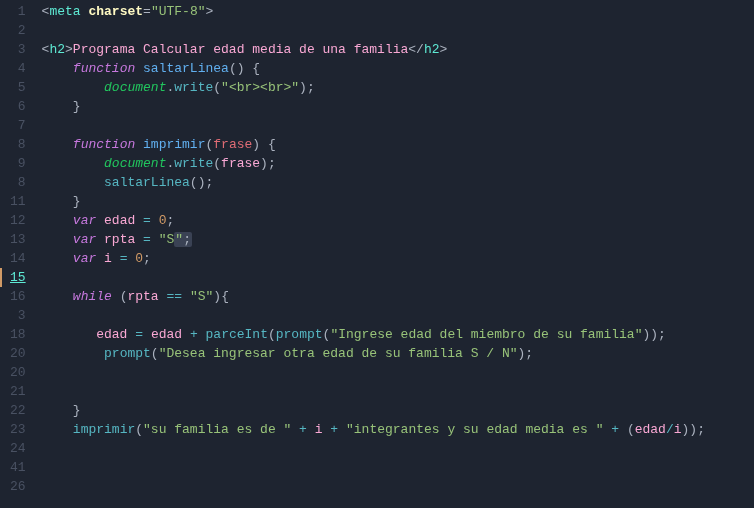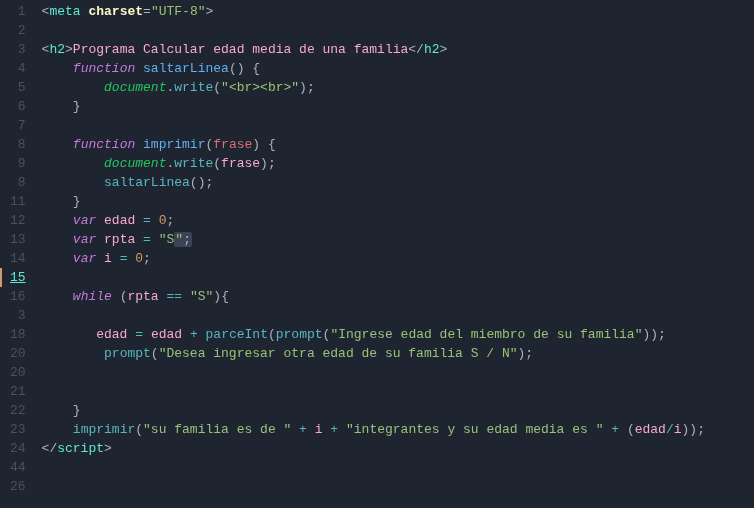--- a/index.html
+++ b/index.html
@@ -89,21 +89,21 @@
       <div class="gutter-line active">15<div class="active-marker"></div></div>
       <div class="gutter-line">16</div>
       <div class="gutter-line">3</div>
       <div class="gutter-line">18</div>
       <div class="gutter-line">20</div>
       <div class="gutter-line">20</div>
       <div class="gutter-line">21</div>
       <div class="gutter-line">22</div>
       <div class="gutter-line">23</div>
       <div class="gutter-line">24</div>
-      <div class="gutter-line">44</div>
+      <div class="gutter-line">41</div>
       <div class="gutter-line">26</div>
     </div>
   <div class="code" id="code">
       <div class="code-line"><span class="t-punc">&lt;</span><span class="t-tag">meta</span> <span class="t-attr">charset</span><span class="t-punc">=</span><span class="t-str">"UTF-8"</span><span class="t-punc">&gt;</span></div>
       <div class="code-line">&nbsp;</div>
       <div class="code-line"><span class="t-punc">&lt;</span><span class="t-tag">h2</span><span class="t-punc">&gt;</span><span class="t-var">Programa Calcular edad media de una familia</span><span class="t-punc">&lt;/</span><span class="t-tag">h2</span><span class="t-punc">&gt;</span></div>
       <div class="code-line">    <span class="t-kw">function</span> <span class="t-fn">saltarLinea</span><span class="t-punc">()</span> <span class="t-punc">{</span></div>
       <div class="code-line">        <span class="t-obj">document</span><span class="t-punc">.</span><span class="t-call">write</span><span class="t-punc">(</span><span class="t-str">"&lt;br&gt;&lt;br&gt;"</span><span class="t-punc">);</span></div>
       <div class="code-line">    <span class="t-punc">}</span></div>
       <div class="code-line">&nbsp;</div>
@@ -116,15 +116,14 @@
       <div class="code-line">    <span class="t-kw">var</span> <span class="t-var">i</span> <span class="t-op">=</span> <span class="t-num">0</span><span class="t-punc">;</span></div>
       <div class="code-line">&nbsp;</div>
       <div class="code-line">    <span class="t-kw">while</span> <span class="t-punc">(</span><span class="t-var">rpta</span> <span class="t-op">==</span> <span class="t-str">"S"</span><span class="t-punc">){</span></div>
       <div class="code-line">&nbsp;</div>
       <div class="code-line">       <span class="t-var">edad</span> <span class="t-op">=</span> <span class="t-var">edad</span> <span class="t-op">+</span> <span class="t-call">parceInt</span><span class="t-punc">(</span><span class="t-call">prompt</span><span class="t-punc">(</span><span class="t-str">"Ingrese edad del miembro de su familia"</span><span class="t-punc">));</span></div>
       <div class="code-line">        <span class="t-call">prompt</span><span class="t-punc">(</span><span class="t-str">"Desea ingresar otra edad de su familia S / N"</span><span class="t-punc">);</span></div>
       <div class="code-line">&nbsp;</div>
       <div class="code-line">&nbsp;</div>
       <div class="code-line">    <span class="t-punc">}</span></div>
       <div class="code-line">    <span class="t-call">imprimir</span><span class="t-punc">(</span><span class="t-str">"su familia es de "</span> <span class="t-op">+</span> <span class="t-var">i</span> <span class="t-op">+</span> <span class="t-str">"integrantes y su edad media es "</span> <span class="t-op">+</span> <span class="t-punc">(</span><span class="t-var">edad</span><span class="t-op">/</span><span class="t-var">i</span><span class="t-punc">));</span></div>
-      <div class="code-line"><span class="t-punc">&lt;/</span><span class="t-tag">script</span><span class="t-punc">&gt;</span></div>
     </div>
 </div>
 
 </body></html>

